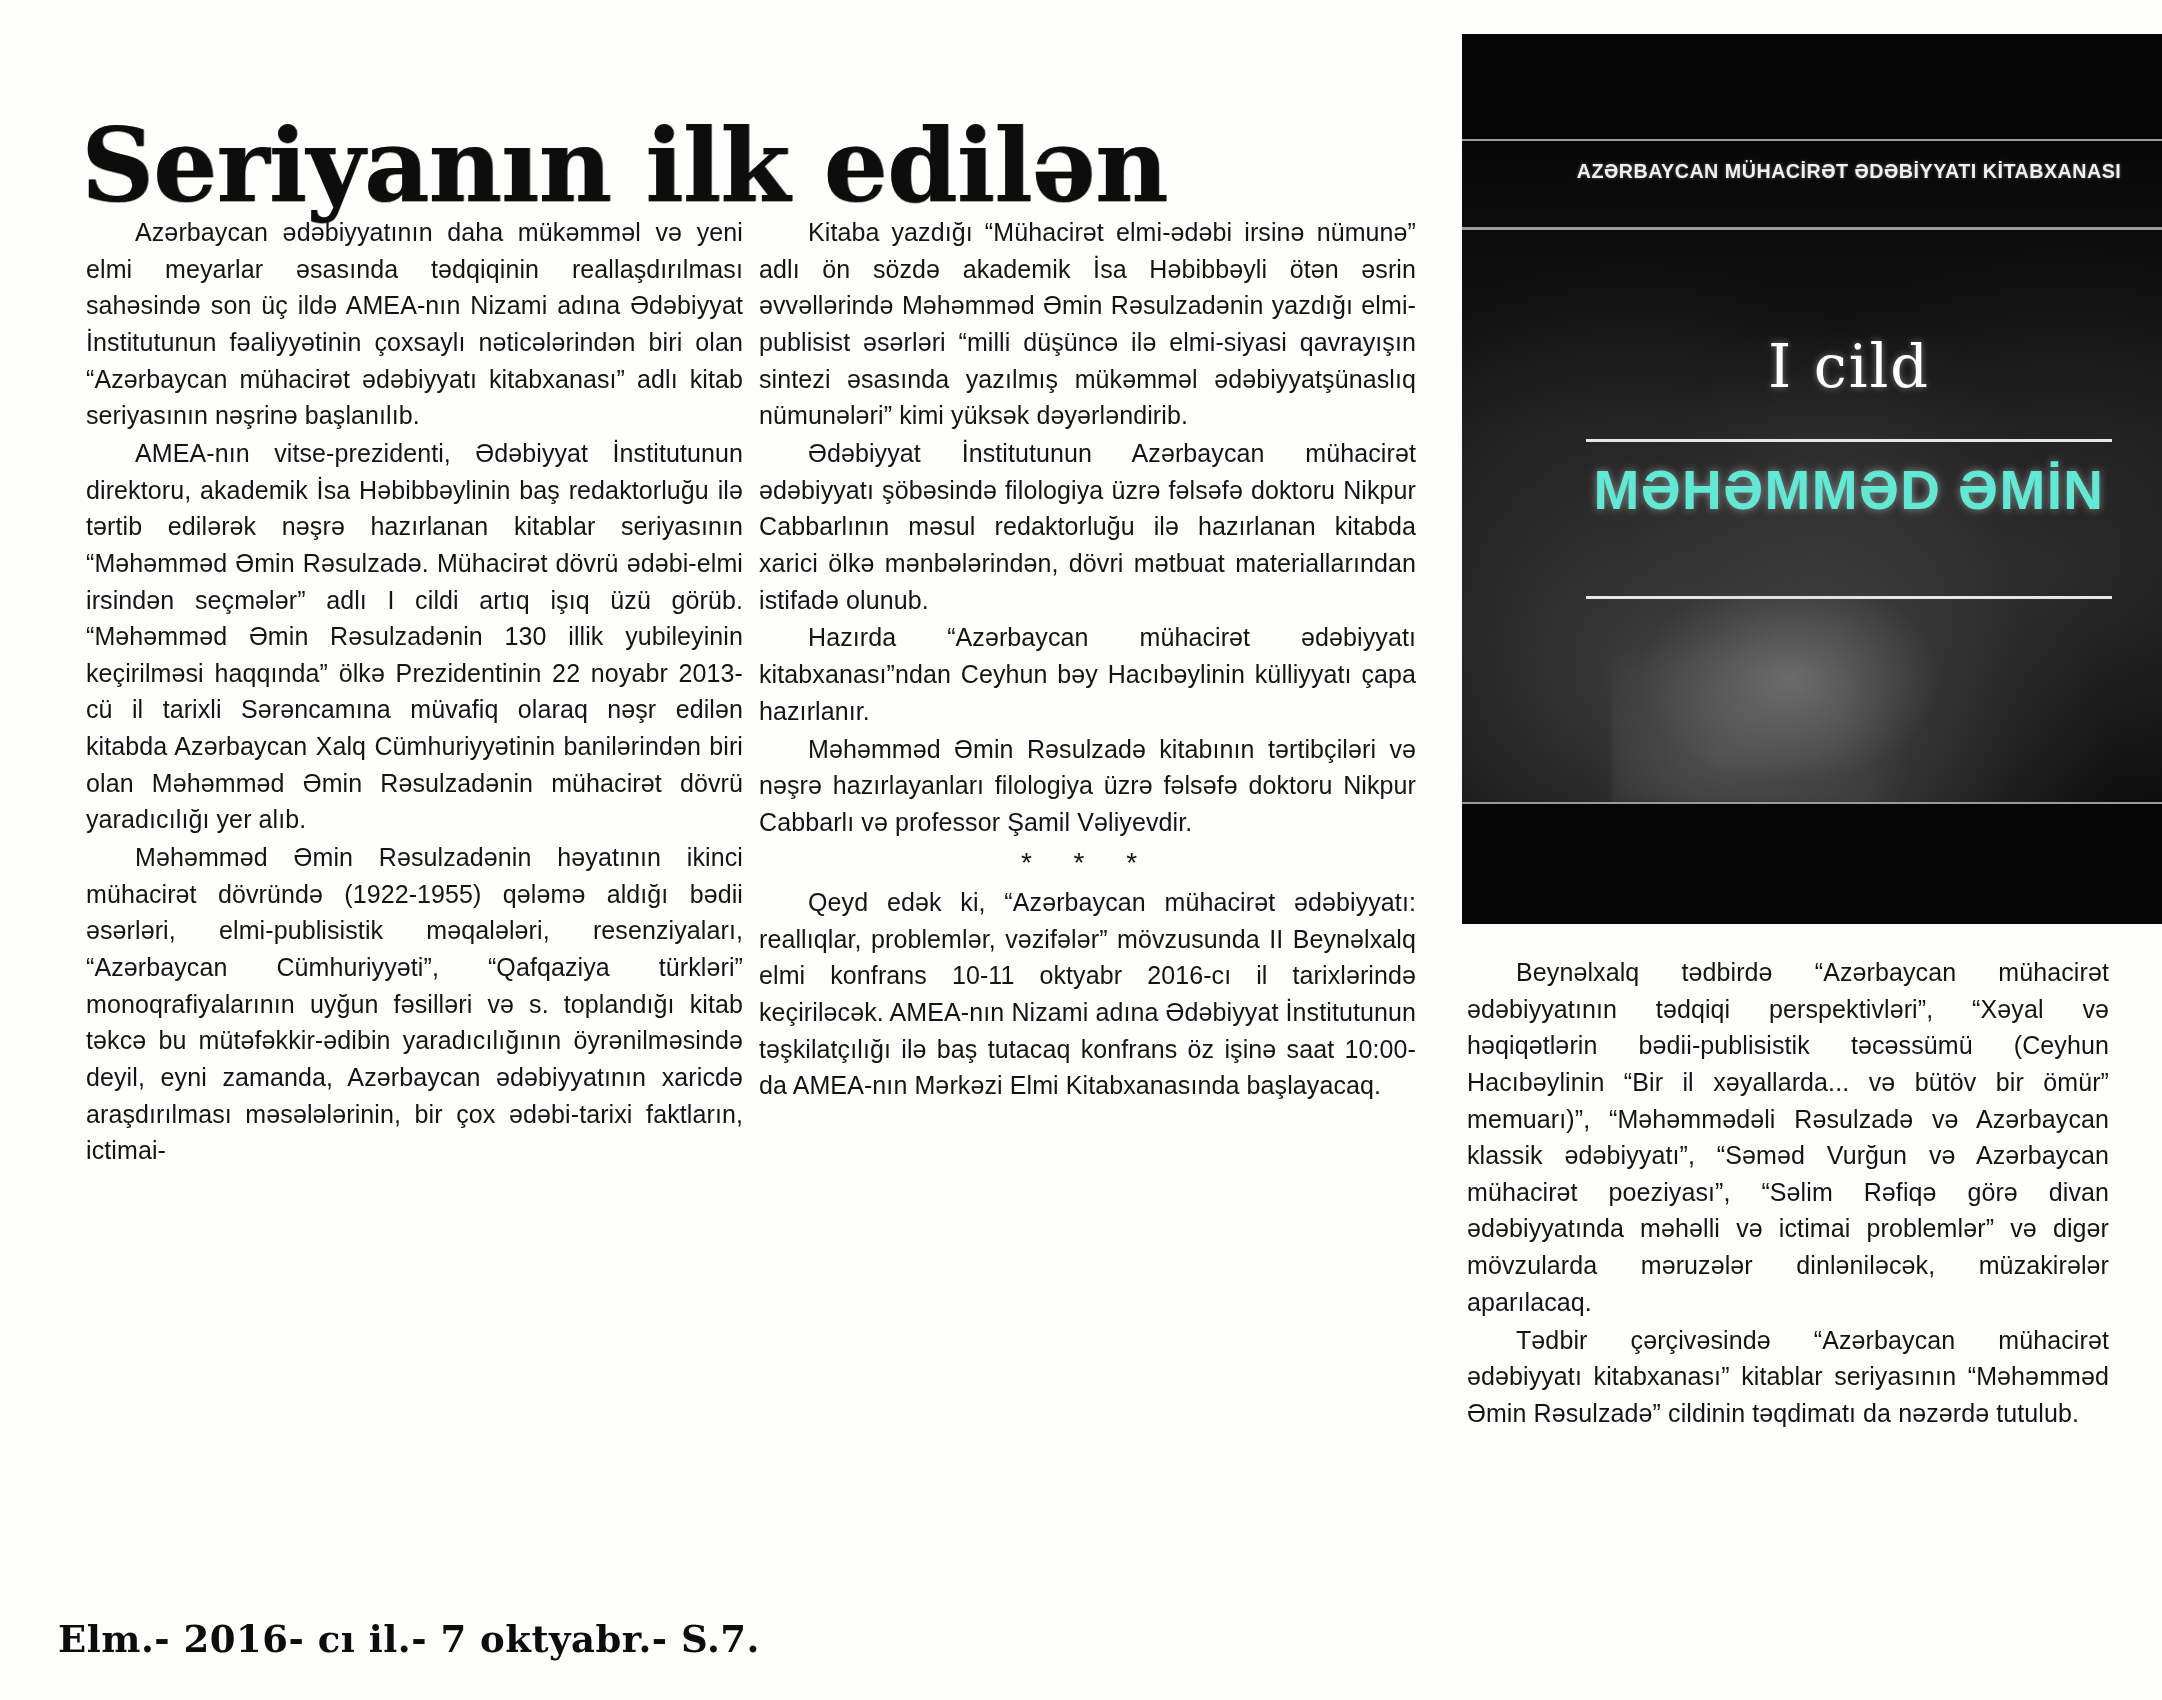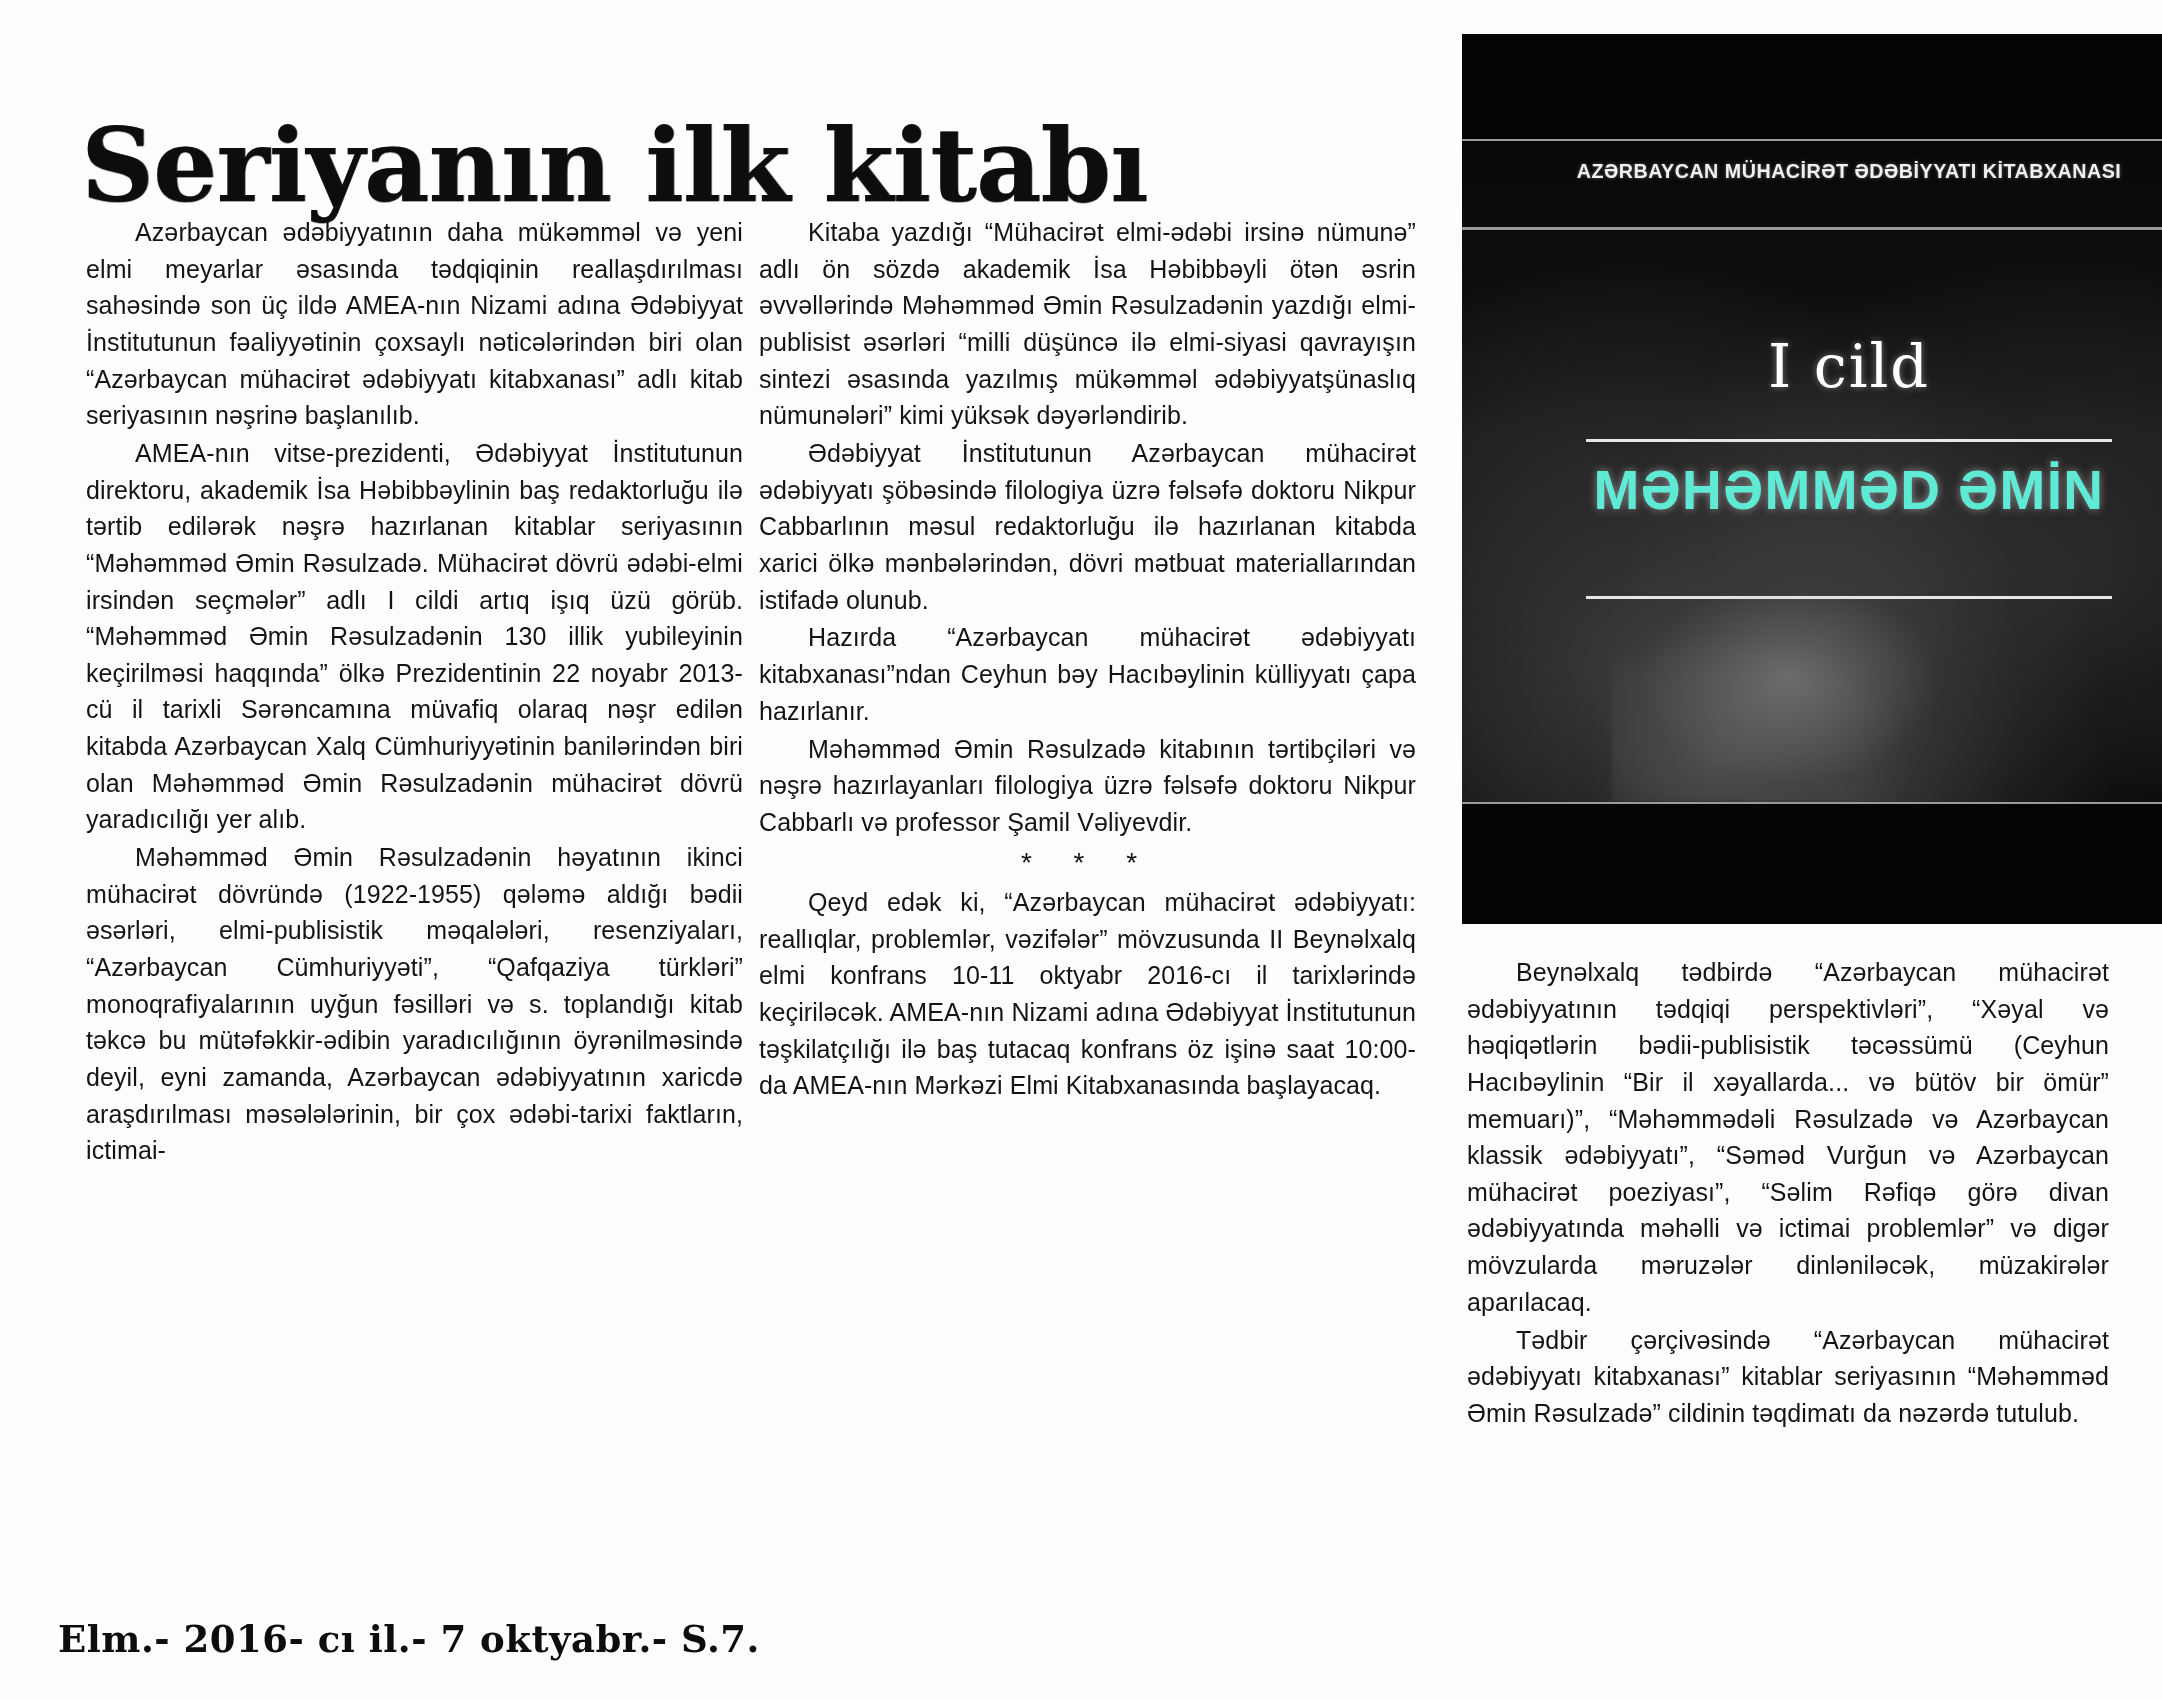--- a/index.html
+++ b/index.html
@@ -195,21 +195,21 @@
     color: #0d0d0d;
     letter-spacing: 0.5px;
     margin-top: 13px;
   }
 </style>
 </head>
 <body>
 
 <div class="page">
 
-  <h1 class="headline">Seriyanın ilk kitabı</h1>
+  <h1 class="headline">Seriyanın ilk edilən</h1>
 
   <div class="col" id="col1">
     <p>Azərbaycan ədəbiyyatının daha mükəmməl və yeni elmi meyarlar əsasında tədqiqinin reallaşdırılması sahəsində son üç ildə AMEA-nın Nizami adına Ədəbiyyat İnstitutunun fəaliyyətinin çoxsaylı nəticələrindən biri olan “Azərbaycan mühacirət ədəbiyyatı kitabxanası” adlı kitab seriyasının nəşrinə başlanılıb.</p>
     <p>AMEA-nın vitse-prezidenti, Ədəbiyyat İnstitutunun direktoru, akademik İsa Həbibbəylinin baş redaktorluğu ilə tərtib edilərək nəşrə hazırlanan kitablar seriyasının “Məhəmməd Əmin Rəsulzadə. Mühacirət dövrü ədəbi-elmi irsindən seçmələr” adlı I cildi artıq işıq üzü görüb. “Məhəmməd Əmin Rəsulzadənin 130 illik yubileyinin keçirilməsi haqqında” ölkə Prezidentinin 22 noyabr 2013-cü il tarixli Sərəncamına müvafiq olaraq nəşr edilən kitabda Azərbaycan Xalq Cümhuriyyətinin banilərindən biri olan Məhəmməd Əmin Rəsulzadənin mühacirət dövrü yaradıcılığı yer alıb.</p>
     <p>Məhəmməd Əmin Rəsulzadənin həyatının ikinci mühacirət dövründə (1922-1955) qələmə aldığı bədii əsərləri, elmi-publisistik məqalələri, resenziyaları, “Azərbaycan Cümhuriyyəti”, “Qafqaziya türkləri” monoqrafiyalarının uyğun fəsilləri və s. toplandığı kitab təkcə bu mütəfəkkir-ədibin yaradıcılığının öyrənilməsində deyil, eyni zamanda, Azərbaycan ədəbiyyatının xaricdə araşdırılması məsələlərinin, bir çox ədəbi-tarixi faktların, ictimai-</p>
   </div>
 
   <div class="col" id="col2">
     <p>Kitaba yazdığı “Mühacirət elmi-ədəbi irsinə nümunə” adlı ön sözdə akademik İsa Həbibbəyli ötən əsrin əvvəllərində Məhəmməd Əmin Rəsulzadənin yazdığı elmi-publisist əsərləri “milli düşüncə ilə elmi-siyasi qavrayışın sintezi əsasında yazılmış mükəmməl ədəbiyyatşünaslıq nümunələri” kimi yüksək dəyərləndirib.</p>
     <p>Ədəbiyyat İnstitutunun Azərbaycan mühacirət ədəbiyyatı şöbəsində filologiya üzrə fəlsəfə doktoru Nikpur Cabbarlının məsul redaktorluğu ilə hazırlanan kitabda xarici ölkə mənbələrindən, dövri mətbuat materiallarından istifadə olunub.</p>

